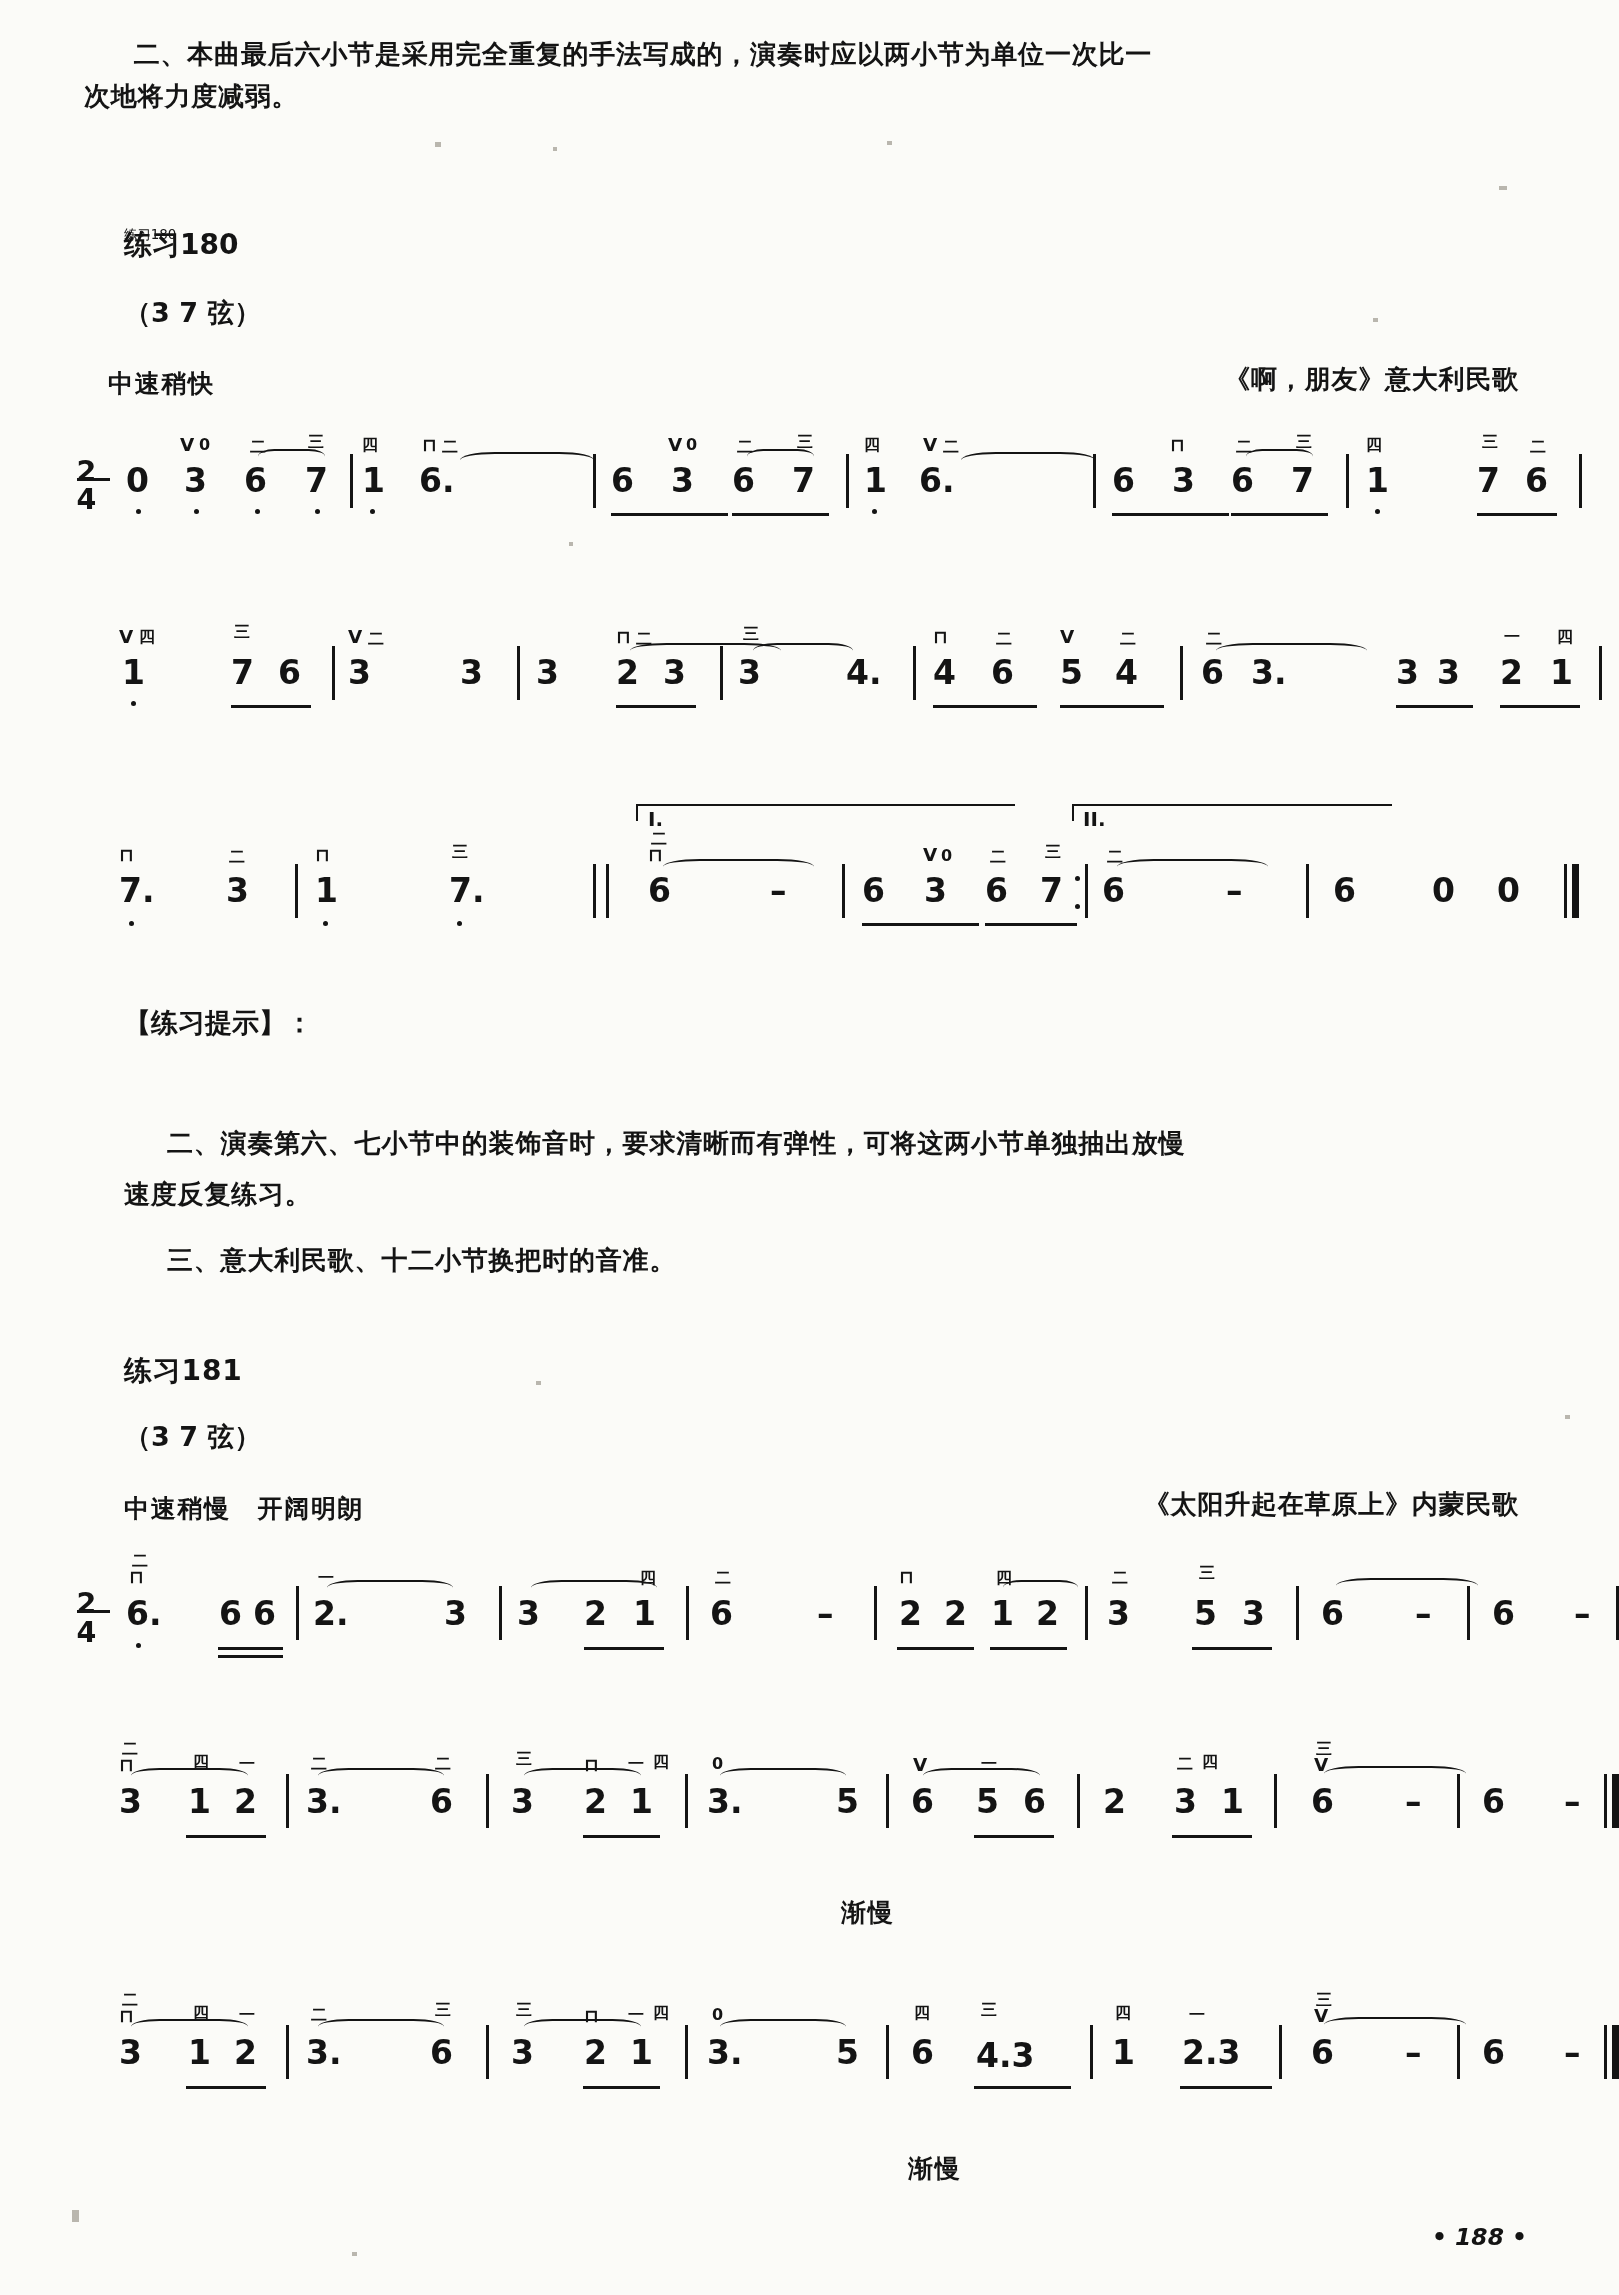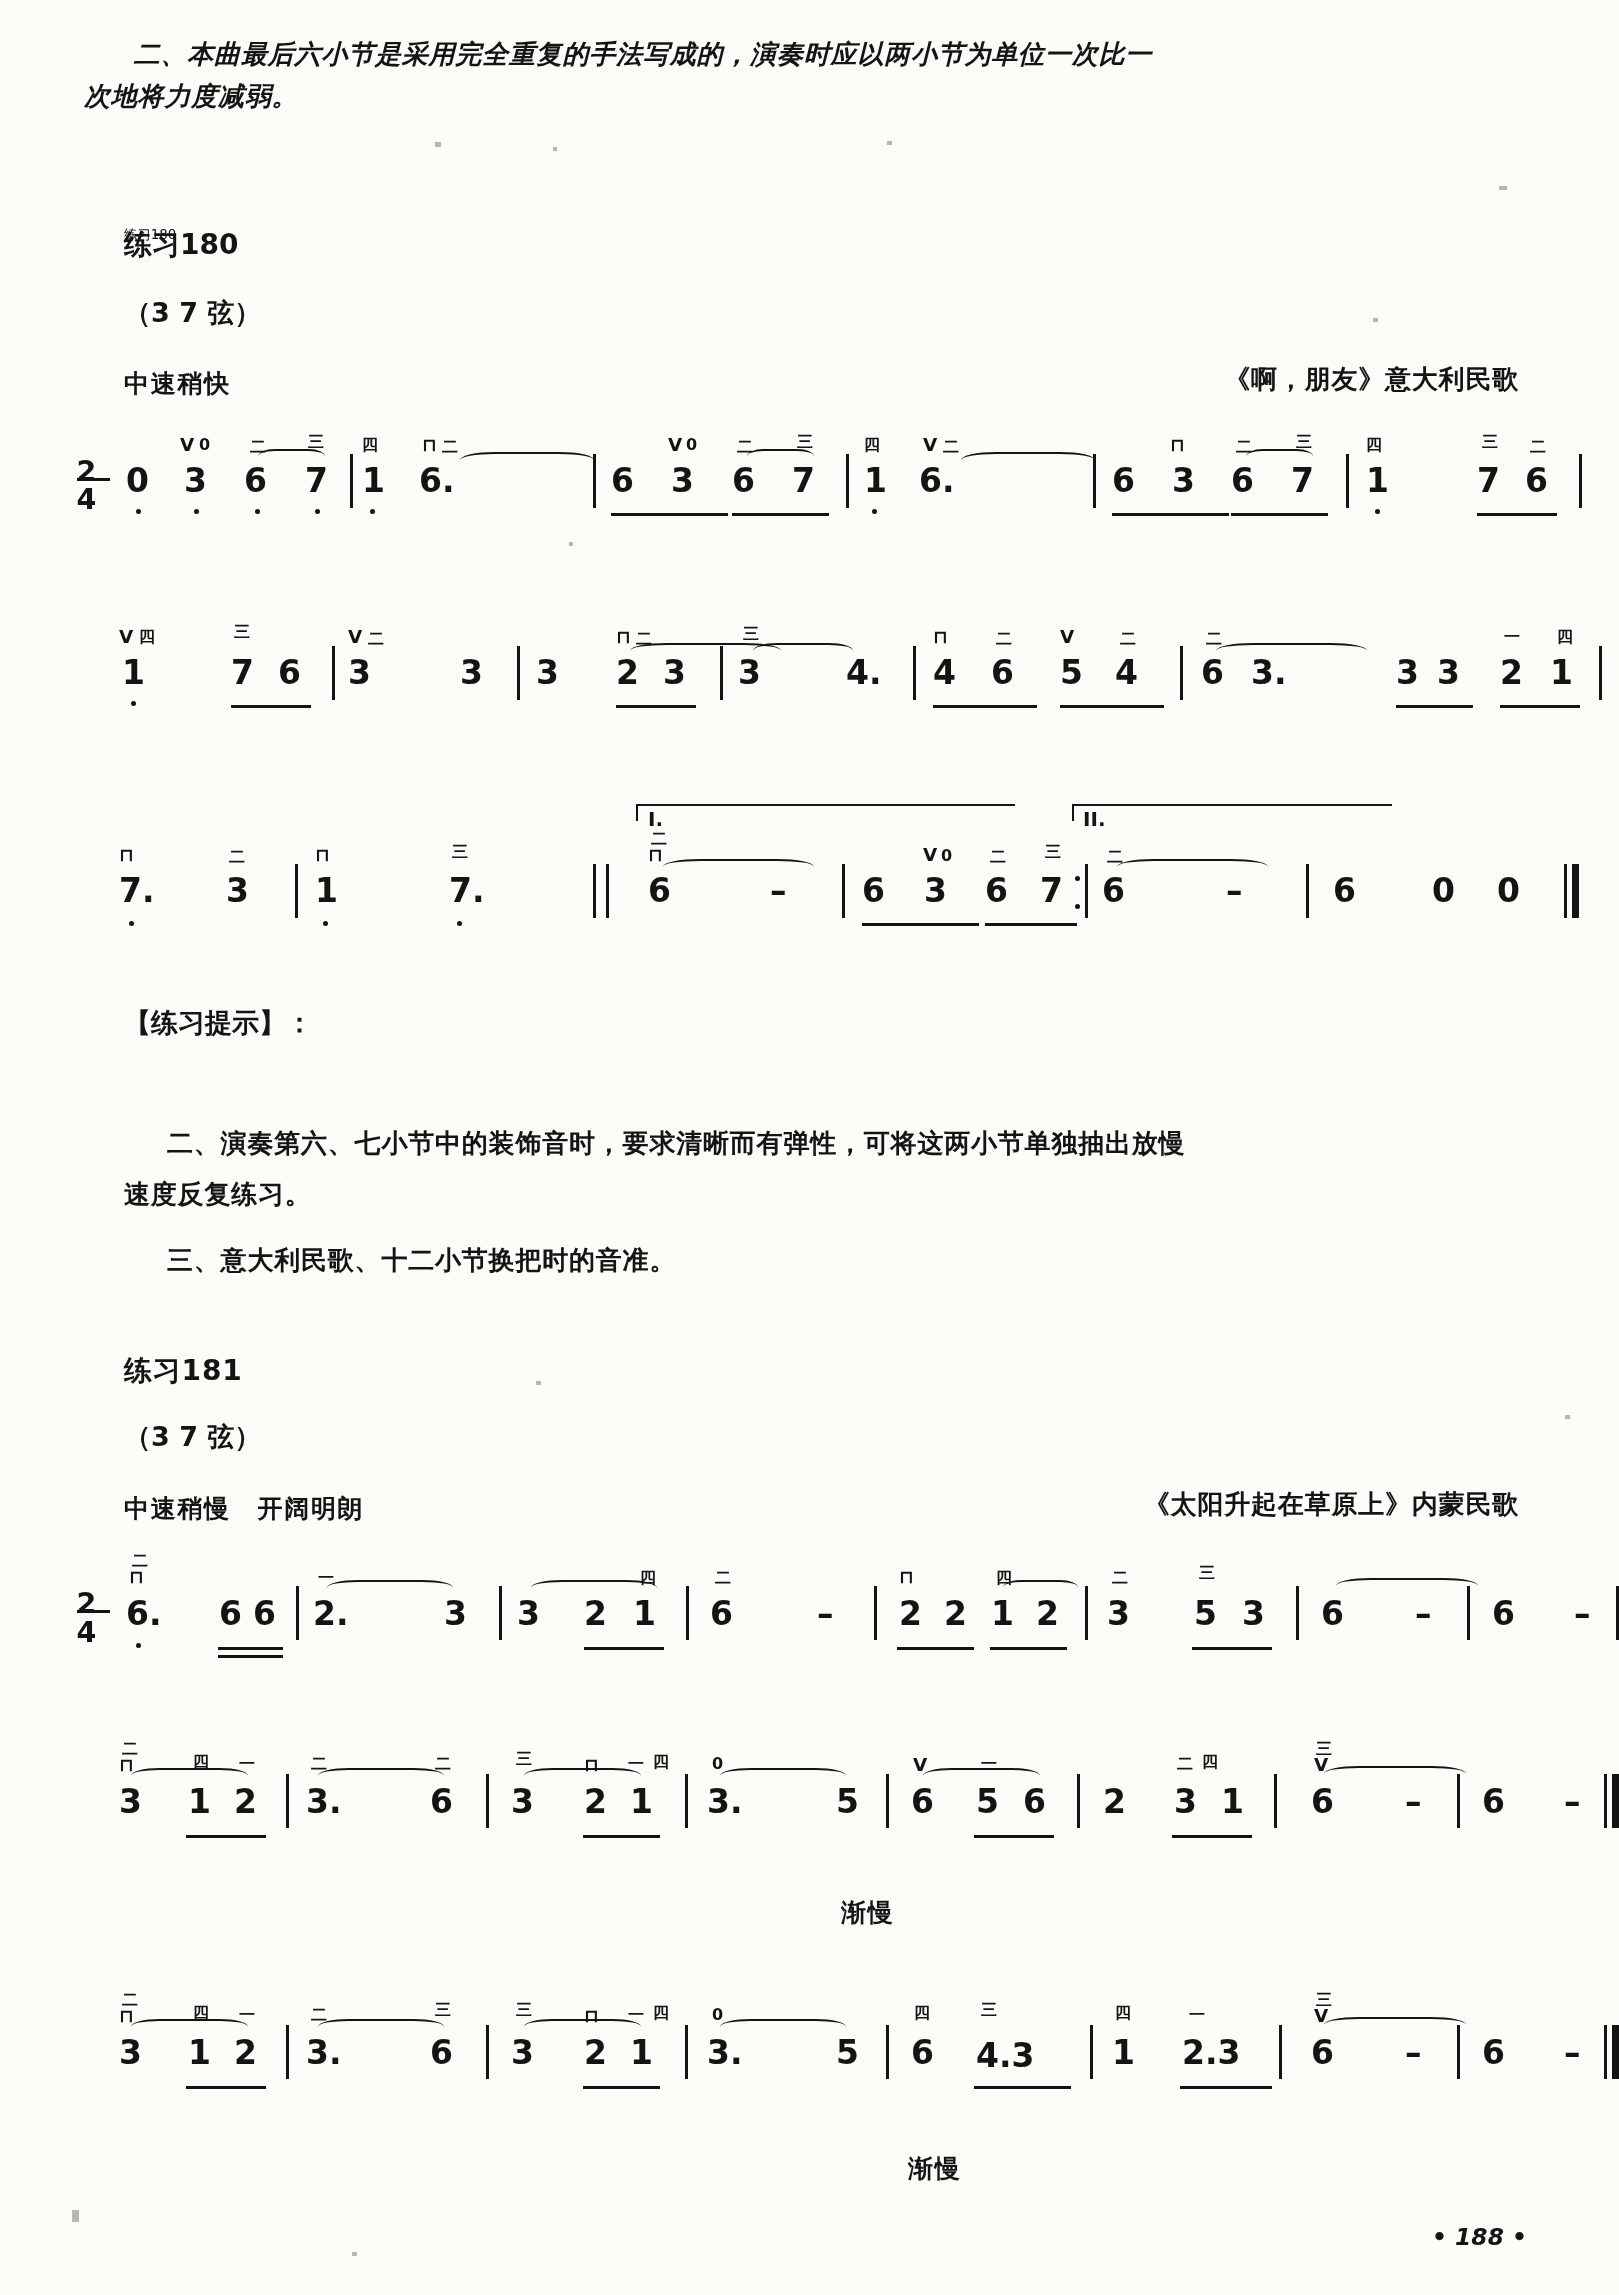--- a/index.html
+++ b/index.html
@@ -19,21 +19,20 @@
   .para {
     font-size:26px;
     font-weight:700;
     line-height:1.62;
     letter-spacing:0.8px;
   }
   .head-note {
     position:absolute;
     left:117px; right:63px;
     top:33px;
-    font-style:italic;
   }
   .head-note .l1 { margin-left:16.7px; }
   .head-note .l2 { margin-left:-33px; }
 
   .ex-title {
     font-size:28px;
     font-weight:700;
     letter-spacing:0.8px;
   }
   .ex-sub {
@@ -152,21 +151,21 @@
 <div class="page">
 
   <div class="head-note">
     <div class="para l1">二、本曲最后六小节是采用完全重复的手法写成的，演奏时应以两小节为单位一次比一</div>
     <div class="para l2">次地将力度减弱。</div>
   </div>
 
   <div style="position:absolute; left:124px; top:226px;">练习180</div>
   <div style="position:absolute; left:124px; top:226px; font-size:28px; font-weight:700;">练习180</div>
   <div class="ex-sub" style="position:absolute; left:124px; top:295px;">（3 7 弦）</div>
-  <div class="tempo" style="position:absolute; left:124px; top:367px;">中速稍快</div>
+  <div class="tempo" style="position:absolute; left:108px; top:367px;">中速稍快</div>
   <div class="songtitle" style="position:absolute; right:100px; top:362px;">《啊，朋友》意大利民歌</div>
 
   <div class="staff" style="position:absolute; left:67px; top:429px; width:1499px;">
     <div class="meter">
       <span class="num">2</span>
       <span class="den">4</span>
     </div>
     <div style="position:absolute; left:10px; top:49px; width:33px; height:2.5px; background:#141414;"></div>
 
     <div class="note" style="left:59px; top:35px;">0</div>

